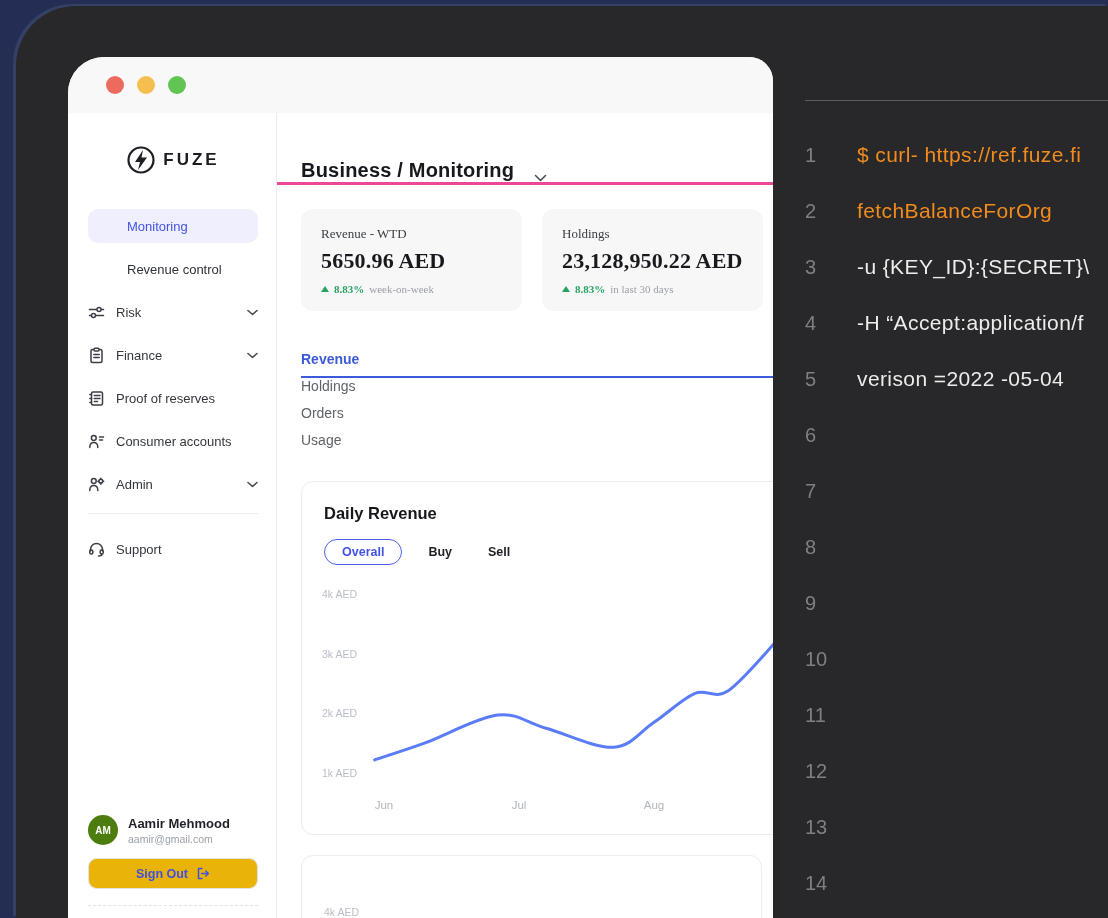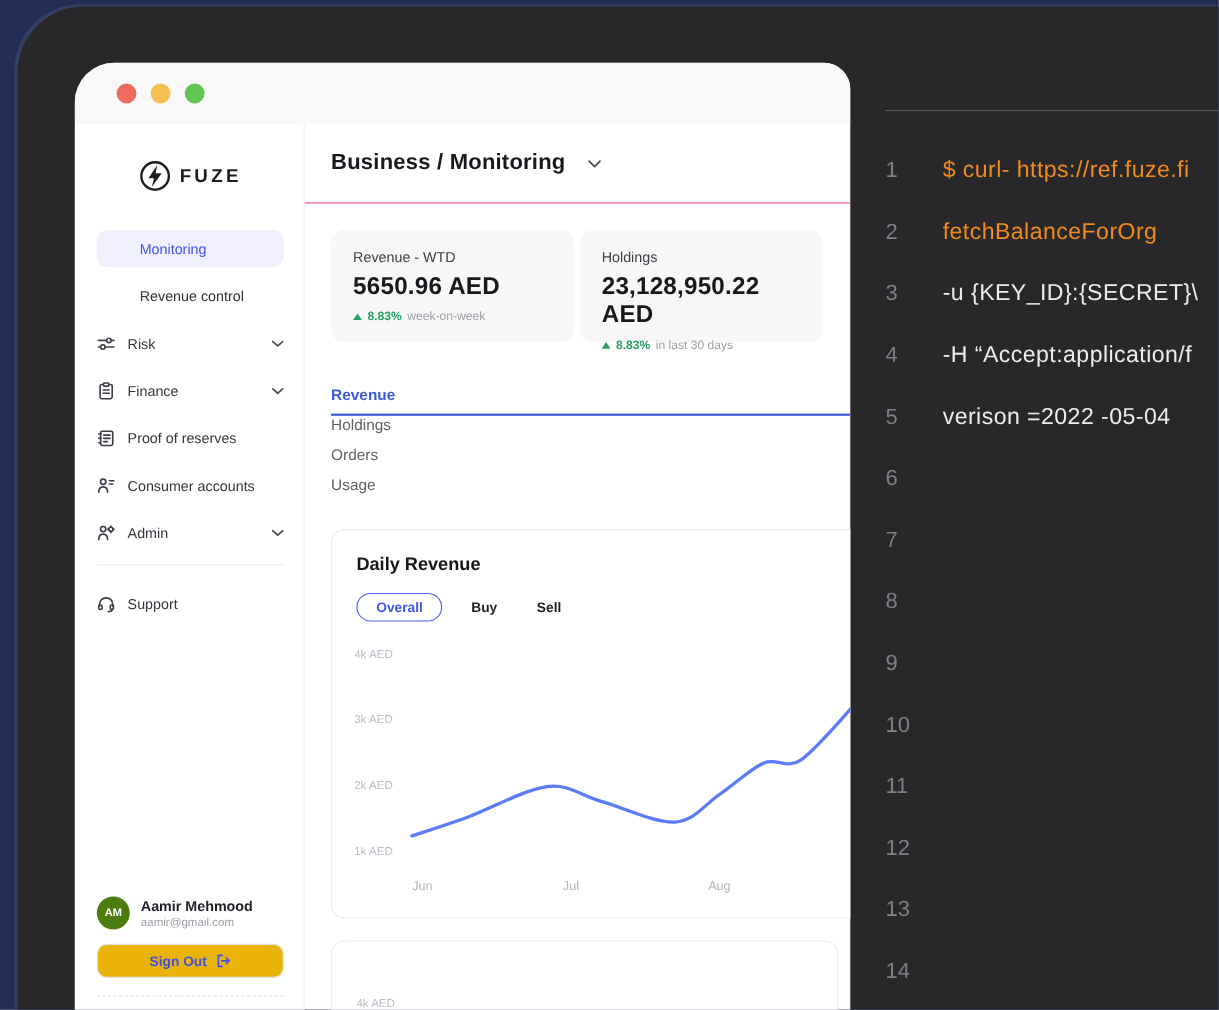--- a/index.html
+++ b/index.html
@@ -42,26 +42,26 @@
   .user-name { font-size:13px; font-weight:700; color:#1e2126; }
   .user-email { font-size:10.5px; color:#9aa0a6; margin-top:2px; }
   .signout { margin-top:13px; width:100%; height:31px; background:#eab308; border:1px solid #e3e3e6;
     border-radius:9px; display:flex; align-items:center; justify-content:center; gap:8px;
     font-size:12.5px; font-weight:600; color:#3f51e3; cursor:pointer;
     font-family:"Liberation Sans", sans-serif; }
   .dash-divider { border-top:1px dashed #e2e2e2; margin-top:16px; }
 
   
   .main { flex:1; min-width:0; display:flex; flex-direction:column; overflow:visible; }
-  .main-header { height:72px; flex:0 0 72px; border-bottom:1px solid #ec4899;
-    display:flex; align-items:center; padding-left:24px; gap:20px; }
+  .main-header { height:72px; flex:0 0 72px; border-bottom:3px solid #ec4899;
+    display:flex; align-items:flex-end; padding-left:24px; gap:20px; }
   .crumb { font-size:20px; font-weight:600; color:#16181d; letter-spacing:.2px; }
   .main-body { padding:24px 0 0 24px; }
 
-  .stats { display:flex; gap:5px; }
+  .stats { display:flex; gap:20px;font-family:Liberation Serif, serif; }
   .stat-card { width:221px; height:102px; background:#f7f7f8; border-radius:12px; padding:17px 20px; }
   .stat-label { font-size:13px; color:#3c4046; }
   .stat-value { font-size:22px; font-weight:700; color:#17191d; margin-top:6px; letter-spacing:.2px; }
   .stat-delta { display:flex; align-items:center; gap:5px; margin-top:9px; }
   .tri-up { width:0; height:0; border-left:4px solid transparent; border-right:4px solid transparent;
     border-bottom:6px solid #27a163; }
   .delta-pct { font-size:11px; font-weight:700; color:#27a163; }
   .delta-note { font-size:11px; color:#9b9fa6; }
 
   .tabs { display:flex; margin-top:40px;flex-direction:column; }

